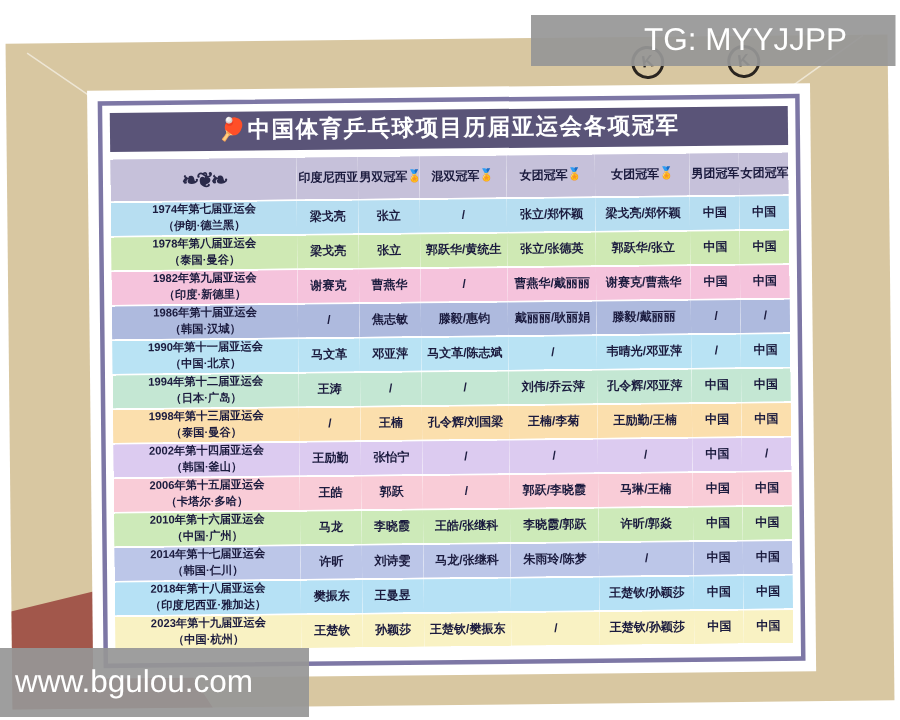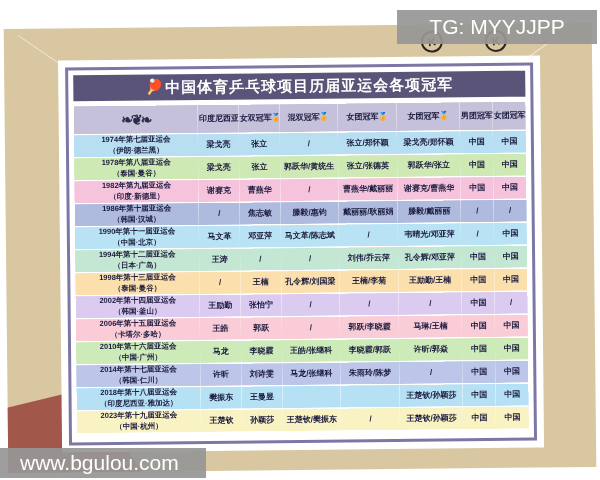--- a/index.html
+++ b/index.html
@@ -50,24 +50,24 @@
   tbody tr{height:23px;}
   tbody td{font-size:8px;}
   td.lbl{text-align:center;font-size:7.5px;line-height:1.35;}
   .ornament{font-size:14px;color:#2a2a4a;letter-spacing:-2px;}
   .col-label{width:27.5%;} .col-ms{width:9%;} .col-ws{width:9%;}
   .col-md{width:13%;} .col-wd{width:13%;} .col-xd{width:14%;}
   .col-mt{width:7.25%;} .col-wt{width:7.25%;}
   
   .wm{
     position:absolute;background:rgba(150,150,150,.92);color:#ffffff;
-    font-size:21px;display:flex;align-items:center;z-index:10;
+    font-size:21px;display:flex;align-items:center;z-index:10;padding-left:43px;
   }
   .wm-tr{right:3px;top:10px;width:200px;height:34px;justify-content:center;}
-  .wm-bl{left:0;bottom:2px;width:206px;height:30px;padding-left:20px;box-sizing:border-box;}
+  .wm-bl{left:0;bottom:2px;width:206px;height:46px;padding-left:10px;box-sizing:border-box;}
   
   .stamps{position:absolute;right:85px;top:6px;z-index:5;display:flex;gap:42px;}
   .stamp{
     width:18px;height:18px;border:2px solid #2a2520;border-radius:50%;
     display:flex;align-items:center;justify-content:center;
     font-size:11px;font-weight:bold;color:#2a2520;background:transparent;
     transform:rotate(-8deg);
   }
 </style>
 </head>
@@ -95,21 +95,21 @@
           <col class="col-md">
             <col class="col-wd">
             <col class="col-xd">
           <col class="col-mt">
             <col class="col-wt">
         </colgroup>
         <thead>
           <tr>
             <th class="ornament">❧❦❧</th>
           <th>印度尼西亚🏅</th>
-              <th>女双冠军🏅</th>
+              <th>男双冠军🏅</th>
               <th>混双冠军🏅</th>
               <th>女团冠军🏅</th>
               <th>女团冠军🏅</th>
               <th>男团冠军🏅</th>
               <th>女团冠军🏅</th>
             </tr>
         </thead>
         <tbody>
             <tr style="background: rgb(183, 222, 241);">
               <td class="lbl">

